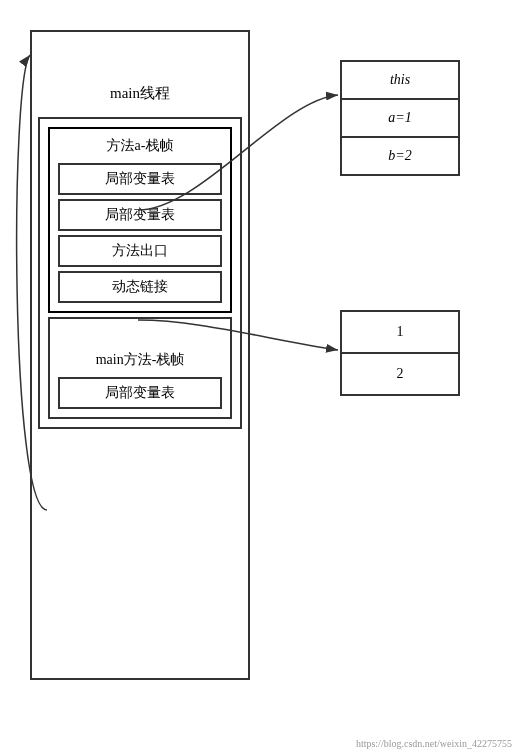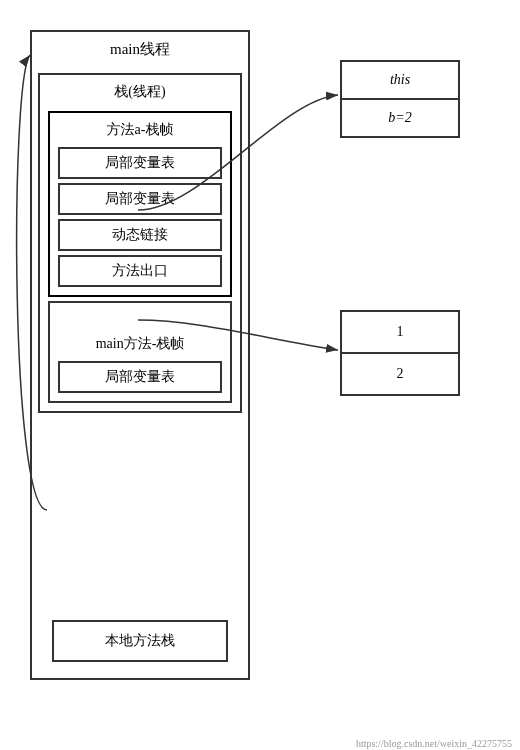--- a/index.html
+++ b/index.html
@@ -27,20 +27,21 @@
       width: 220px;
       height: 650px;
       border: 2px solid #333;
       background: #fff;
     }
 
     .main-thread-title {
       text-align: center;
       padding: 8px 0;
       font-size: 15px;
+      margin-top: 44px;
     }
 
     .pc-box {
       margin: 6px 10px;
       border: 2px solid #333;
       text-align: center;
       padding: 6px 0;
       font-size: 14px;
     }
 
@@ -164,41 +165,40 @@
 </head>
 <body>
 
 <div class="diagram-container">
 
   <div class="main-thread">
     <div class="main-thread-title">main线程</div>
 
 
     <div class="stack-section">
-      <div class="stack-title">栈(线程)</div>
 
       <div class="method-frame">
         <div class="method-frame-title">方法a-栈帧</div>
         <div class="inner-box">局部变量表</div>
         <div class="inner-box">局部变量表</div>
+        <div class="inner-box">方法出口</div>
         <div class="inner-box">动态链接</div>
-        <div class="inner-box">方法出口</div>
       </div>
 
       <div class="main-method-frame">
         <div class="main-method-title">main方法-栈帧</div>
         <div class="inner-box">局部变量表</div>
       </div>
     </div>
 
-    <div class="native-box">本地方法栈</div>
   </div>
 
   <div class="this-group">
     <div class="this-box">this</div>
+    <div class="this-box">a=1</div>
     <div class="this-box">b=2</div>
   </div>
 
   <div class="num-group">
     <div class="num-box">1</div>
     <div class="num-box">2</div>
   </div>
 
   <svg class="arrows-svg">
     <defs>

